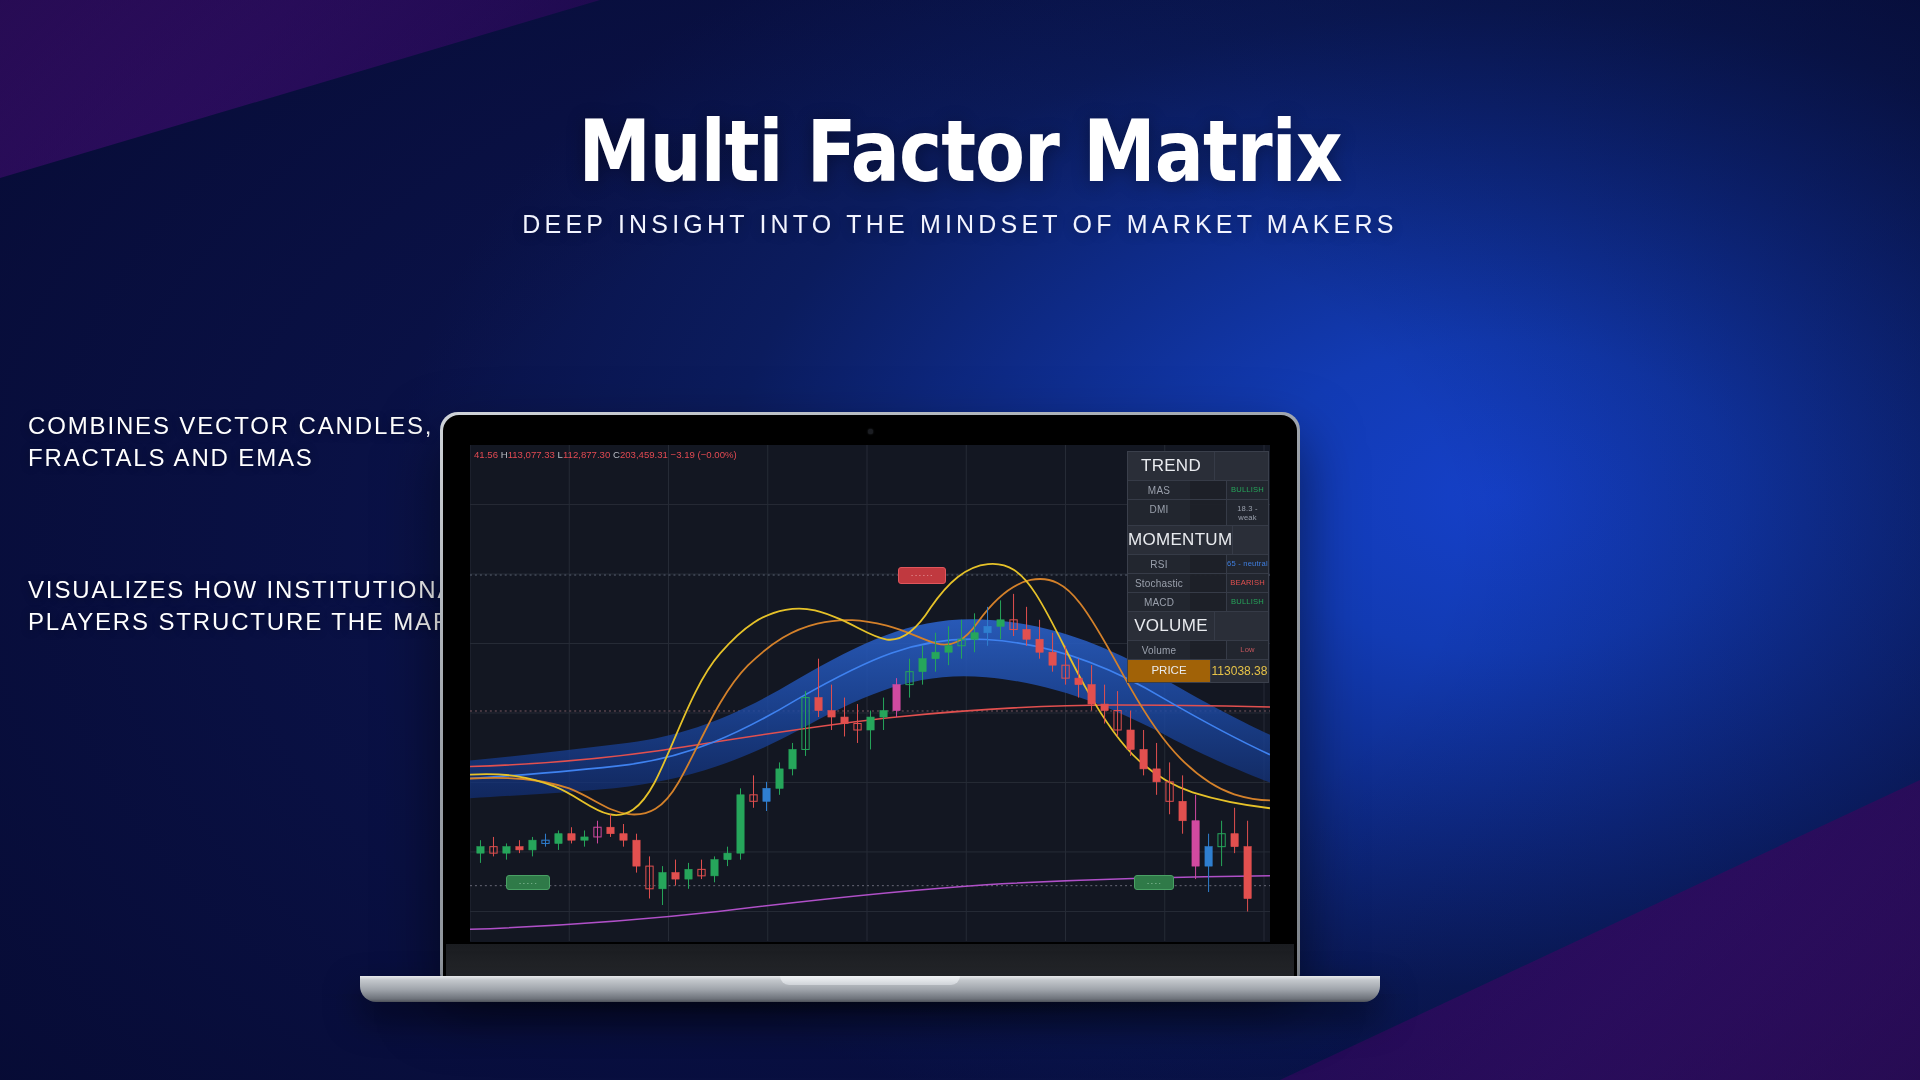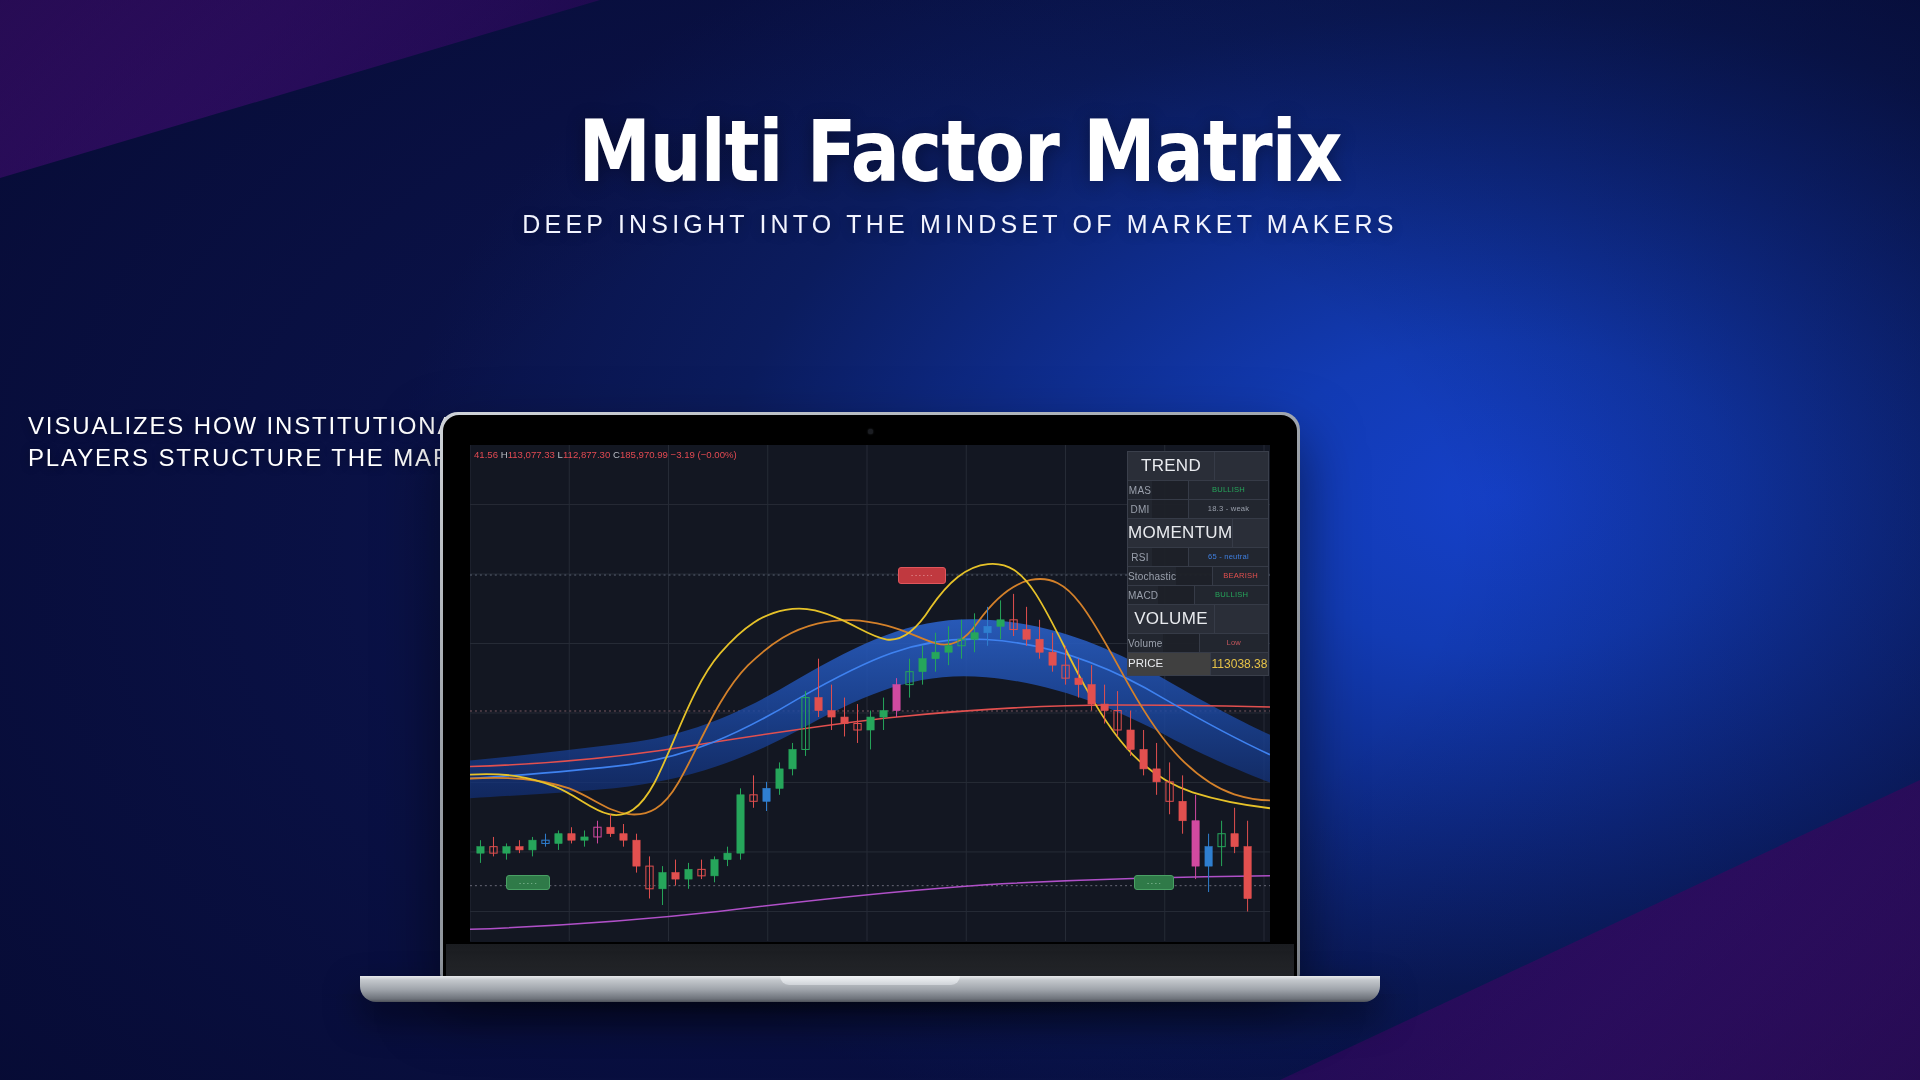--- a/index.html
+++ b/index.html
@@ -133,28 +133,28 @@
     flex:1; text-align:center; color:#e9ebef;
     font-size:17px; padding:4px 0; background:#2a2e38;
     letter-spacing:.3px;
   }
   #dash .sec-blank{ width:54px; background:#2a2e38; border-left:1px solid #363b47; }
   #dash .k{
     flex:1; text-align:center; color:#9aa0ac; font-size:10px;
     padding:3.5px 0; background:#22262f; letter-spacing:.2px;
   }
   #dash .v{
-    width:80px; text-align:center; font-size:7.6px;
+    width:42px; text-align:center; font-size:7.6px;
     padding:3.5px 0; background:#22262f; border-left:1px solid #363b47;
     letter-spacing:.2px;
     margin-left:36px;
   }
   #dash .price-k{
-    flex:1; color:#e9ebef; font-size:11.5px;
-    padding:4px 0; background:#404040;
+    flex:1; text-align:center; color:#e9ebef; font-size:11.5px;
+    padding:4px 0; background:#a16207;
   }
   #dash .price-v{
     width:58px; text-align:center; font-size:12px; padding:4px 0;
     background:#2a2e38; border-left:1px solid #363b47; color:#e7c348;
   }
 
   
   .tag{
     position:absolute; z-index:3; border-radius:3px;
     display:flex; align-items:center; justify-content:center;
@@ -172,20 +172,21 @@
   <div class="bg-base"></div>
   <div class="tri-tl"></div>
   <div class="tri-br"></div>
   <div class="bg-vign"></div>
 </div>
 
 <div id="title">Multi Factor Matrix</div>
 <div id="subtitle">DEEP INSIGHT INTO THE MINDSET OF MARKET MAKERS</div>
 
 <div class="bullets left">
+  <div class="bullet">COMBINES VECTOR CANDLES, FRACTALS AND EMAS</div>
   <div class="bullet">VISUALIZES HOW INSTITUTIONAL PLAYERS STRUCTURE THE MARKET</div>
 </div>
 
 <div class="bullets right">
 </div>
 
 <div id="laptop">
   <div class="lid">
     <div class="lid-inner">
       <div class="camera"></div>
@@ -380,21 +381,21 @@
               <rect x="766.6819999999999" y="391.63265306122446" width="7.336" height="13.061224489795961" fill="#e2504f" stroke="#e2504f" stroke-width=".6"></rect>
               <line x1="783.4499999999999" x2="783.4499999999999" y1="378.57142857142856" y2="470" stroke="#e2504f" stroke-width="1"></line>
               <rect x="779.7819999999999" y="404.6938775510204" width="7.336" height="52.244897959183675" fill="#e2504f" stroke="#e2504f" stroke-width=".6"></rect>
             </g>
         </svg>
 
         <div class="ohlc">
           <span class="val">41.56</span>
           <span class="lbl">H</span><span class="val">113,077.33</span>
           <span class="lbl">L</span><span class="val">112,877.30</span>
-          <span class="lbl">C</span><span class="val">185,970.99</span>
+          <span class="lbl">C</span><span class="val">203,459.31</span>
           <span class="val">−3.19 (−0.00%)</span>
         </div>
 
         <div class="tag sell" style="left:53.5%; top:24.5%; width:48px; height:17px;">
           <span class="dash">- - - - - -</span>
         </div>
         <div class="tag buy" style="left:4.5%; top:86.6%; width:44px; height:15px;">
           <span class="dash">- - - - -</span>
         </div>
         <div class="tag buy" style="left:83%; top:86.6%; width:40px; height:15px;">

